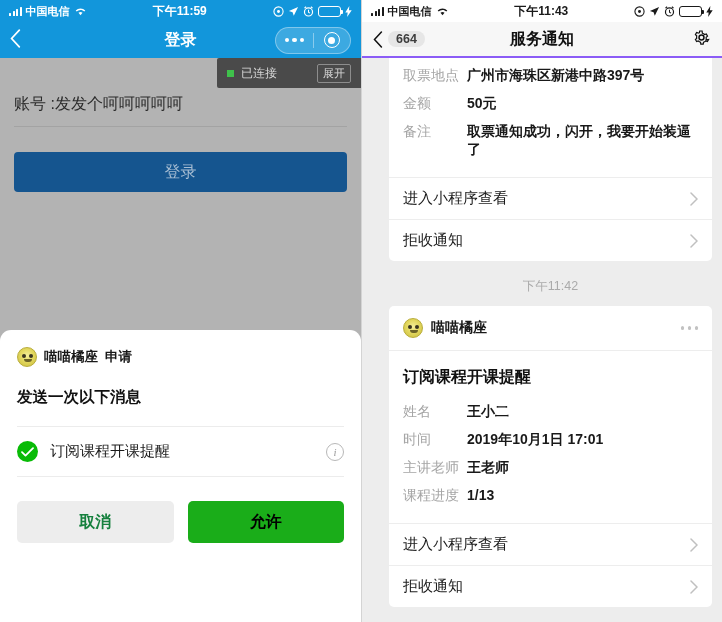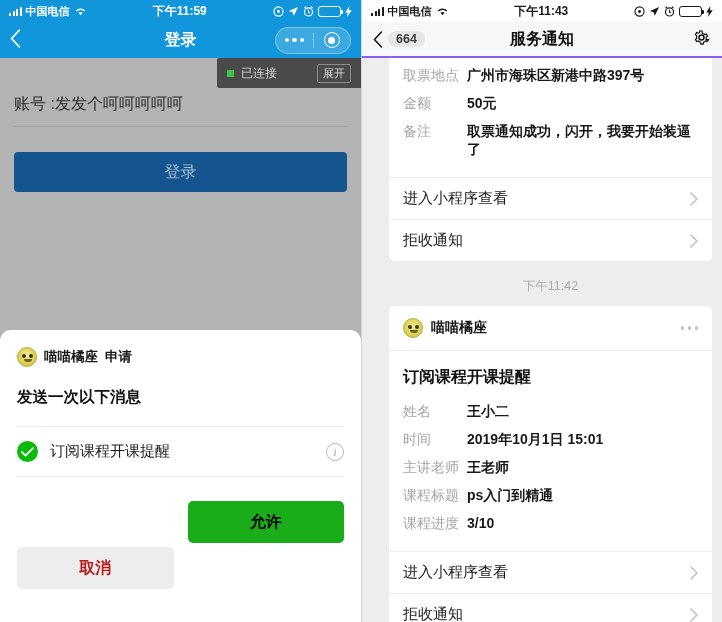--- a/index.html
+++ b/index.html
@@ -121,21 +121,21 @@
   .info-icon {
     width: 18px; height: 18px; border-radius: 50%; border: 1px solid #b8b8b8;
     color: #9b9b9b; font-size: 11px; font-style: italic;
     display: flex; align-items: center; justify-content: center; font-family: "Liberation Serif", serif;
   }
   .sheet-actions { display: flex; gap: 14px; padding: 24px 17px 0 17px; }
   .btn {
     flex: 1; height: 42px; border-radius: 5px; font-size: 16px;
     display: flex; align-items: center; justify-content: center;
   }
-  .btn.cancel { background: #ededed; color: #b91c1c; font-weight: bold; margin-top: 46px; }
+  .btn.cancel { background: #ededed; color: #15803d; font-weight: bold; }
   .btn.allow { background: #1aad19; color: #000000; font-weight: bold; }
   .always-row {
     display: flex; align-items: center; justify-content: center; gap: 7px;
     padding-top: 16px; font-size: 12.5px; color: #a0a0a0;
   }
   .radio { width: 13px; height: 13px; border-radius: 50%; border: 1.3px solid #9fd8a0; display: block; }
 
   
   .right { background: #ededed; border-left: 1px solid #d4d4d4; }
   .navbar-white {
@@ -388,33 +388,29 @@
             </span>
         </div>
         <div class="card-title">订阅课程开课提醒</div>
         <div class="kv-block">
           <div class="kv">
             <span class="k">姓名</span>
             <span class="v">王小二</span>
           </div>
           <div class="kv">
             <span class="k">时间</span>
-            <span class="v">2019年10月1日 15:01</span>
+            <span class="v">2019年10月1日 17:01</span>
           </div>
           <div class="kv">
             <span class="k">主讲老师</span>
             <span class="v">王老师</span>
           </div>
           <div class="kv">
-            <span class="k">课程标题</span>
-            <span class="v">ps入门到精通</span>
-          </div>
-          <div class="kv">
             <span class="k">课程进度</span>
-            <span class="v">3/10</span>
+            <span class="v">1/13</span>
           </div>
         </div>
         <div class="link-row">
           <span>进入小程序查看</span>
           <span class="chev">
             <svg class="chev-svg" width="8" height="14" viewBox="0 0 8 14">
                 <path d="M1 1l6 6-6 6" fill="none" stroke="#c0c0c0" stroke-width="1.5" stroke-linecap="round"></path>
               </svg>
           </span>
         </div>

